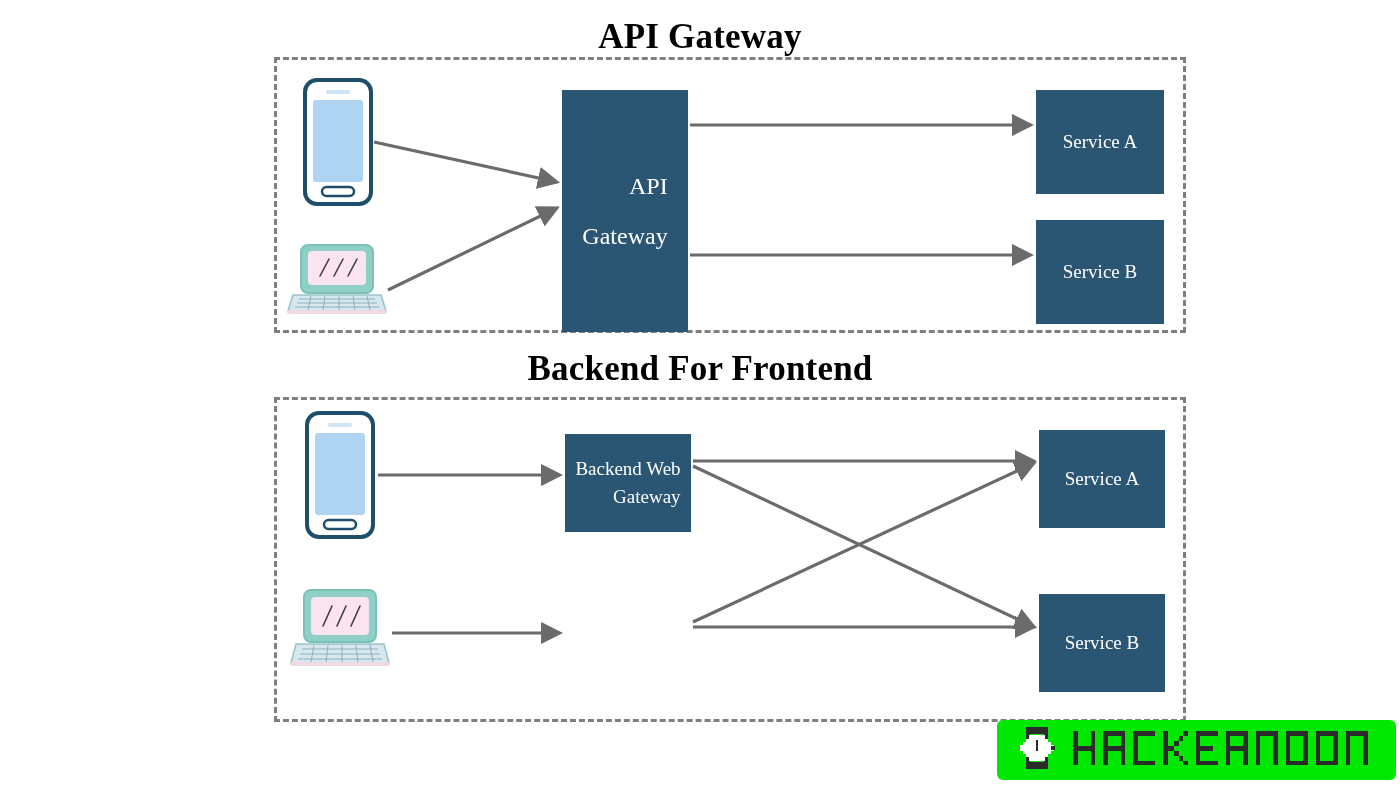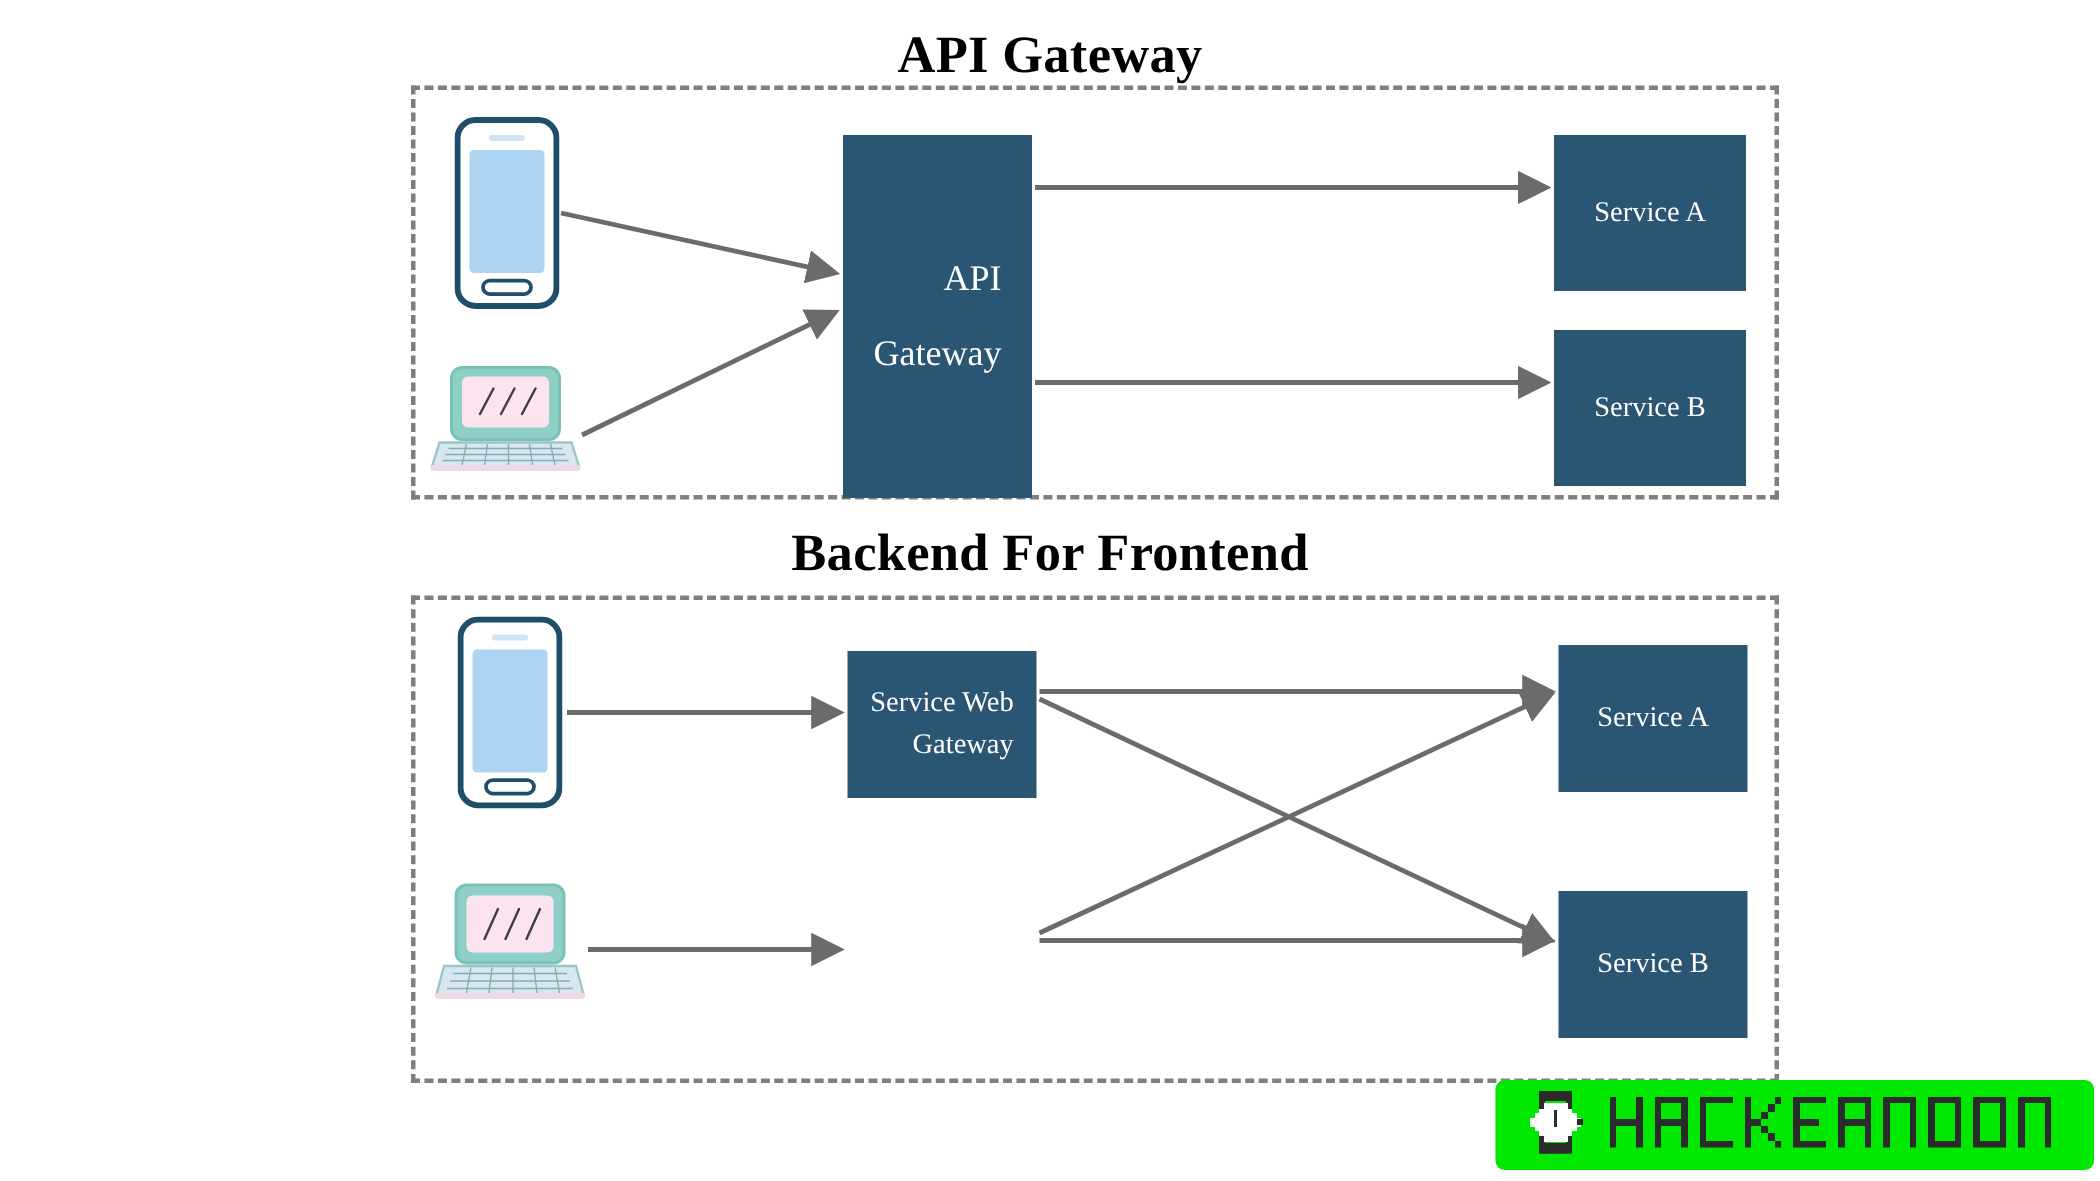--- a/index.html
+++ b/index.html
@@ -197,21 +197,21 @@
         <line x1="52" y1="57" x2="52" y2="74"></line>
         <line x1="66" y1="57" x2="68" y2="74"></line>
         <line x1="80" y1="57" x2="83" y2="74"></line>
       </g>
       <rect x="0" y="74" width="100" height="4" rx="2" ry="2" fill="#f0d9e4"></rect>
     </svg>
   </div>
 
   <div class="node" id="node-mobile-web-gateway">
     <div>
-      <span class="node-label">Service Web</span>
+      <span class="node-label">Backend Web</span>
       <span class="node-label">Gateway</span>
     </div>
   </div>
 
 
   <div class="node" id="node-service-a2">
     <span class="node-label">Service A</span>
   </div>
 
   <div class="node" id="node-service-b2">

